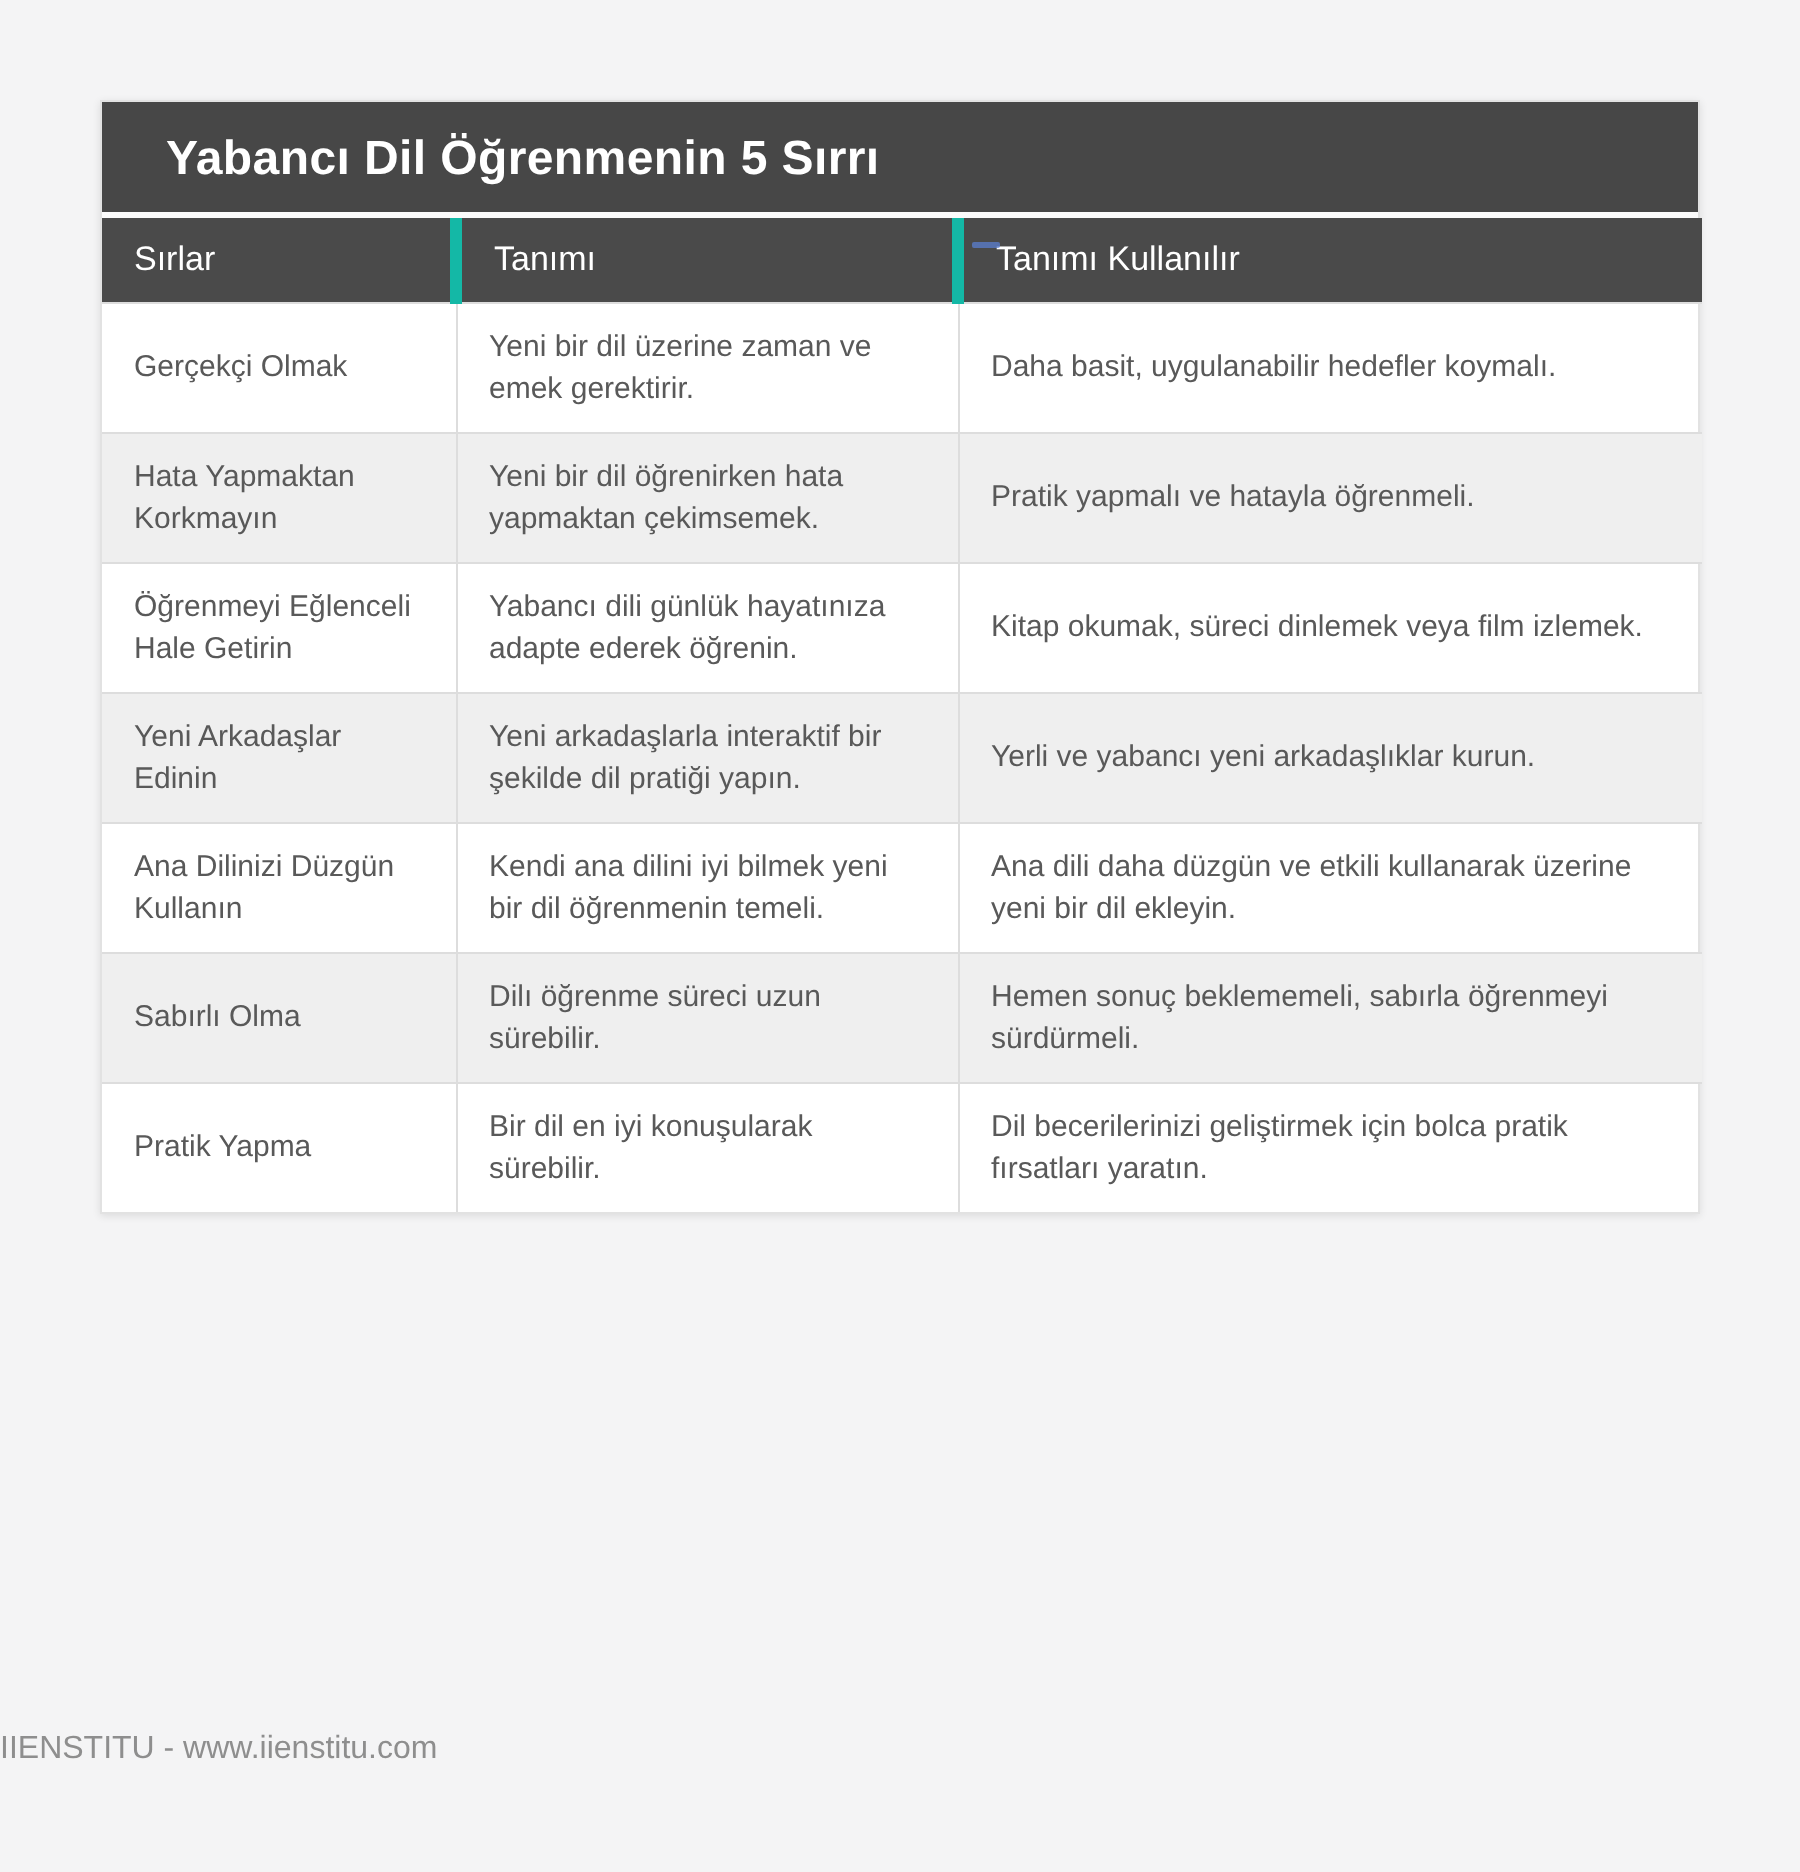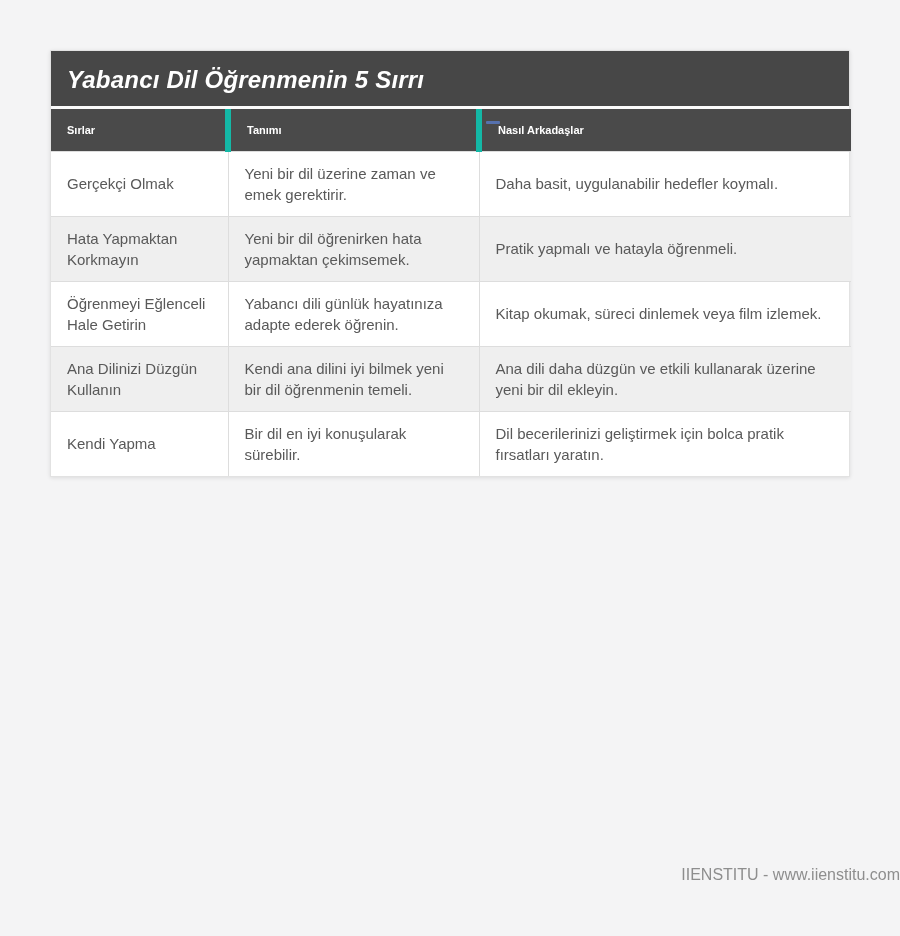--- a/index.html
+++ b/index.html
@@ -26,40 +26,39 @@
     position:absolute;
     left:50px; top:50px; width:800px;
     background:var(--card-bg);
     border:1px solid #e2e2e2;
     box-shadow:0 1px 4px rgba(0,0,0,0.10);
   }
   .title-bar{
     background:var(--title-bg);
     height:58px;
     line-height:58px;
-    padding:0 16px;
+    padding:0 32px;
     border-bottom:3px solid #fbfbfb;
-    font-style:italic;
   }
   .title-bar span{
     color:#ffffff;
     font-size:24px;
     font-weight:bold;
     letter-spacing:0.2px;
   }
   table{
     width:100%;
     border-collapse:collapse;
     table-layout:fixed;
   }
   thead th{
     background:var(--header-bg);
     color:#ffffff;
-    font-size:11px;
-    font-weight:bold;
+    font-size:17px;
+    font-weight:normal;
     text-align:left;
     height:42px;
     padding:0 16px;
     vertical-align:middle;
   }
   thead th + th{
     border-left:6px solid #14b8a6;
   }
   tbody td{
     font-size:15px;
@@ -78,21 +77,21 @@
     position:absolute;
     left:435px; top:70px;
     width:14px; height:3px;
     background:var(--accent-dash);
     opacity:0.75;
     border-radius:1px;
   }
   .footer{
     position:absolute;
     left:0; top:866px; width:100%;
-    text-align:right;
+    text-align:left;
     color:var(--footer-text);
     font-size:16px;
   }
 </style>
 </head>
 <body>
 
 <div class="page">
   <div class="card">
     <div class="title-bar">
@@ -101,21 +100,21 @@
     <table>
       <colgroup>
         <col style="width:177px">
         <col style="width:251px">
         <col style="width:372px">
       </colgroup>
       <thead>
         <tr>
           <th>Sırlar</th>
           <th>Tanımı</th>
-          <th>Nasıl Arkadaşlar</th>
+          <th>Tanımı Kullanılır</th>
         </tr>
       </thead>
       <tbody id="table-body">
   <tr>
     <td>Gerçekçi Olmak</td>
     <td>Yeni bir dil üzerine zaman ve emek gerektirir.</td>
     <td>Daha basit, uygulanabilir hedefler koymalı.</td>
   </tr>
 
   <tr>
@@ -123,32 +122,42 @@
     <td>Yeni bir dil öğrenirken hata yapmaktan çekimsemek.</td>
     <td>Pratik yapmalı ve hatayla öğrenmeli.</td>
   </tr>
 
   <tr>
     <td>Öğrenmeyi Eğlenceli Hale Getirin</td>
     <td>Yabancı dili günlük hayatınıza adapte ederek öğrenin.</td>
     <td>Kitap okumak, süreci dinlemek veya film izlemek.</td>
   </tr>
 
+  <tr>
+    <td>Yeni Arkadaşlar Edinin</td>
+    <td>Yeni arkadaşlarla interaktif bir şekilde dil pratiği yapın.</td>
+    <td>Yerli ve yabancı yeni arkadaşlıklar kurun.</td>
+  </tr>
 
   <tr>
     <td>Ana Dilinizi Düzgün Kullanın</td>
     <td>Kendi ana dilini iyi bilmek yeni bir dil öğrenmenin temeli.</td>
     <td>Ana dili daha düzgün ve etkili kullanarak üzerine yeni bir dil ekleyin.</td>
   </tr>
 
 
 
+  <tr>
+    <td>Sabırlı Olma</td>
+    <td>Dilı öğrenme süreci uzun sürebilir.</td>
+    <td>Hemen sonuç beklememeli, sabırla öğrenmeyi sürdürmeli.</td>
+  </tr>
 
   <tr>
-    <td>Kendi Yapma</td>
+    <td>Pratik Yapma</td>
     <td>Bir dil en iyi konuşularak sürebilir.</td>
     <td>Dil becerilerinizi geliştirmek için bolca pratik fırsatları yaratın.</td>
   </tr>
 
 </tbody>
     </table>
     <div class="accent-dash"></div>
   </div>
   <div class="footer">IIENSTITU - www.iienstitu.com</div>
 </div>

